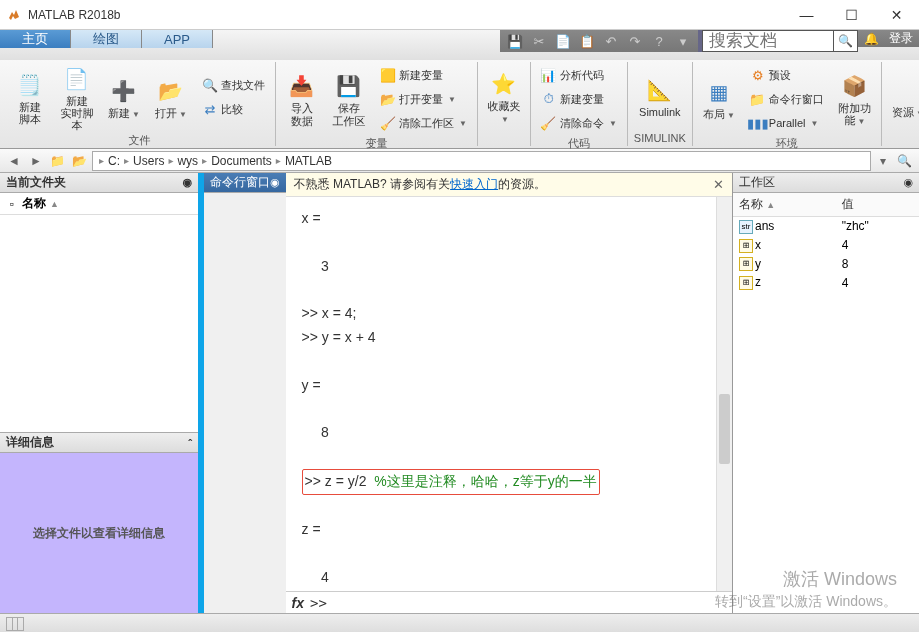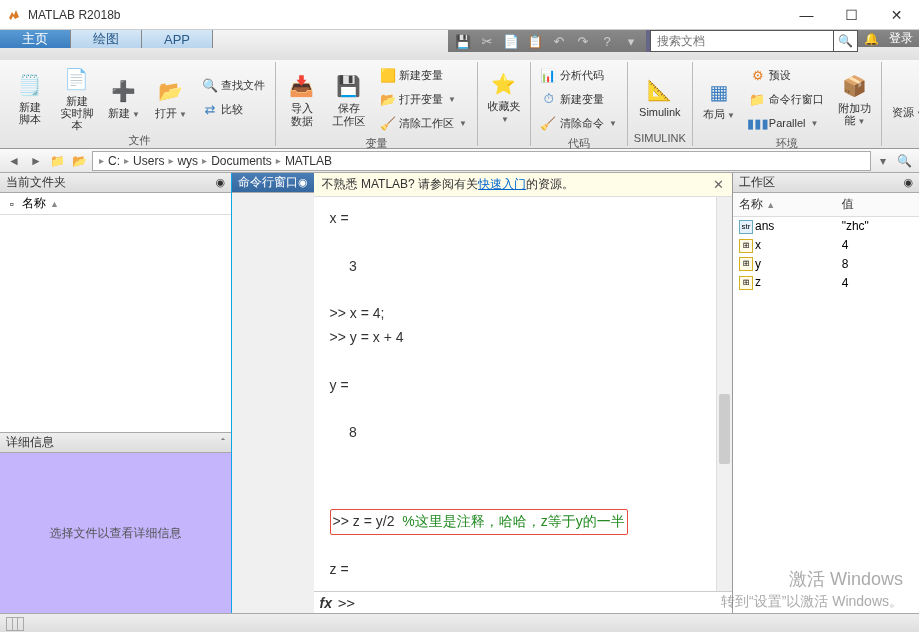--- a/index.html
+++ b/index.html
@@ -15,21 +15,21 @@
 
 .ribbon { background: linear-gradient(#e8e8e8, #d8d8d8); border-bottom: 1px solid #999; }
 .ribbon-row { display: flex; align-items: flex-start; height: 30px; background: linear-gradient(#f5f5f5,#e0e0e0); }
 .ribbon-tabs { display: flex; }
 .ribbon-tab { padding: 0 22px; display: flex; align-items: center; font-size: 13px; border-right: 1px solid #888; background: linear-gradient(#5a9bd5,#3b7ec0); color: #fff; }
 .ribbon-tab.inactive { background: linear-gradient(#d5e8f7,#b8d4ed); color: #2a5a8a; }
 .ribbon-row .spacer { flex: 1; background: linear-gradient(#888,#777); }
 .ribbon-quick { display: flex; align-items: center; background: linear-gradient(#888,#777); padding: 0 4px; gap: 2px; }
 .ribbon-quick .qbtn { width: 22px; height: 22px; display: flex; align-items: center; justify-content: center; color: #ccc; font-size: 13px; }
 .ribbon-search { display: flex; align-items: center; background: #668; padding: 0 0 0 4px; }
-.ribbon-search input { width: 184px; height: 22px; background: #fff; border: 1px solid #555; padding: 0 6px; font-size: 12px; }
+.ribbon-search input { width: 132px; height: 22px; background: #fff; border: 1px solid #555; padding: 0 6px; font-size: 17px; }
 .ribbon-search .sbtn { width: 24px; height: 22px; background: #fff; border: 1px solid #555; border-left: none; display: flex; align-items: center; justify-content: center; color: #3b7ec0; }
 .ribbon-right { display: flex; align-items: center; background: linear-gradient(#888,#777); padding: 0 6px; gap: 10px; color: #fff; font-size: 12px; }
 .ribbon-right .bell { color: #ddd; }
 .toolstrip { display: flex; align-items: stretch; height: 88px; background: linear-gradient(#f8f8f8,#e5e5e5); padding: 2px 4px; }
 .ts-group { display: flex; flex-direction: column; border-right: 1px solid #bbb; padding: 0 4px; }
 .ts-group .row { display: flex; gap: 3px; flex: 1; }
 .ts-group .caption { text-align: center; font-size: 11px; color: #555; height: 14px; }
 .big-btn { display: flex; flex-direction: column; align-items: center; justify-content: center; width: 44px; min-width:44px; gap: 1px; padding: 2px; border-radius: 2px; }
 .big-btn .ic { width: 30px; height: 30px; display: flex; align-items: center; justify-content: center; font-size: 20px; }
 .big-btn .lbl { font-size: 11px; color: #333; text-align: center; line-height: 1.1; white-space: pre-line; }
@@ -40,21 +40,21 @@
 
 
 .pathbar { height: 24px; background: linear-gradient(#fafafa,#e8e8e8); border-bottom: 1px solid #aaa; display: flex; align-items: center; padding: 0 4px; gap: 2px; }
 .pathbar .navbtn { width: 20px; height: 18px; display:flex;align-items:center;justify-content:center; color:#666; font-size:12px; }
 .pathbar .brd { display: flex; align-items: center; flex: 1; background: #fff; border: 1px solid #aaa; height: 20px; padding: 0 4px; gap: 2px; font-size: 12px; }
 .pathbar .crumb { color: #333; }
 .pathbar .sep { color: #888; font-size: 10px; padding: 0 2px; }
 
 
 .main { display: flex; height: 440px; }
-.panel-left { width: 232px; display: flex; flex-direction: column; border-right: 1px solid #0ea5e9; }
+.panel-left { width: 204px; display: flex; flex-direction: column; border-right: 6px solid #0ea5e9; font-weight: bold; }
 .panel-mid { flex: 1; display: flex; flex-direction: row; border-right: 1px solid #999; }
 .panel-right { width: 186px; display: flex; flex-direction: column; }
 
 .pane-head { height: 20px; background: linear-gradient(#eee,#ddd); border-bottom: 1px solid #aaa; display: flex; align-items: center; padding: 0 6px; font-size: 12px; color: #333; justify-content: space-between; }
 .pane-head.dark { background: linear-gradient(#4a7db5,#3668a0); color: #fff; }
 .pane-head .opt { font-size: 11px; color: inherit; }
 
 .currfolder-body { flex: 1; background: #fff; display: flex; flex-direction: column; }
 .cf-header { height: 22px; display: flex; align-items: center; border-bottom: 1px solid #ddd; padding: 0 6px; font-size: 12px; gap: 4px; }
 .cf-header .sorticon { color: #888; font-size: 9px; }
@@ -62,41 +62,41 @@
 
 .details { border-top: 1px solid #aaa; }
 .details-body { height: 160px; background: #c4b5fd; display: flex; align-items: center; justify-content: center; font-size: 12px; color: #555; }
 
 .cmd-body { flex: 1; background: #fff; display: flex; flex-direction: column; position: relative; }
 .banner { height: 24px; background: #fffce8; border-bottom: 1px solid #ddd; display: flex; align-items: center; padding: 0 8px; font-size: 12px; color: #333; justify-content: space-between; }
 .banner a { color: #0066cc; text-decoration: underline; }
 .banner .x { color: #666; font-size: 13px; }
 .cmd-text { flex: 1; padding: 10px 16px; font-family: "Consolas", monospace; font-size: 14px; color: #333; white-space: pre; line-height: 1.7; overflow: hidden; }
 .cmd-text .comment { color: #228b22; }
-.cmd-text .highlight { border: 1px solid #e74c3c; display: inline-block; padding: 0 2px; border-radius: 2px; margin-top: 40px; }
+.cmd-text .highlight { border: 1px solid #e74c3c; display: inline-block; padding: 0 2px; border-radius: 2px; }
 .cmd-footer { height: 22px; border-top: 1px solid #ccc; display: flex; align-items: center; padding: 0 6px; font-size: 14px; font-style: italic; font-family: "Times New Roman", serif; color: #333; gap: 6px; }
 .cmd-scroll { position: absolute; right: 0; top: 24px; bottom: 22px; width: 16px; background: #f0f0f0; border-left: 1px solid #ddd; }
 .cmd-scroll .thumb { position: absolute; left: 2px; right: 2px; top: 50%; height: 70px; background: #ccc; border-radius: 2px; }
 
 .ws-body { flex: 1; background: #fff; }
 .ws-table { width: 100%; border-collapse: collapse; font-size: 12px; }
 .ws-table th { text-align: left; padding: 3px 6px; border-bottom: 1px solid #ddd; font-weight: normal; color: #333; background: #fafafa; }
 .ws-table th .sorticon { font-size: 9px; color: #888; }
 .ws-table td { padding: 2px 6px; }
 .ws-table .vicon { display:inline-block; width:14px; height:14px; background:#fffbe6; border:1px solid #d4b020; font-size:8px; text-align:center; line-height:12px; vertical-align:middle; margin-right:2px; }
 .ws-table .vicon.str { background:#e6f3ff; border-color:#6ab; }
 
 
 .statusbar { height: 20px; background: linear-gradient(#eee,#ddd); border-top: 1px solid #aaa; display: flex; align-items: center; padding: 0 6px; }
 .statusbar .sbtn { width: 18px; height: 14px; border: 1px solid #aaa; margin-right: 2px; display:flex; }
 .statusbar .sbtn span { flex: 1; border-right: 1px solid #aaa; }
 .statusbar .sbtn span:last-child { border-right: none; }
 
 
-.watermark { position: absolute; right: 16px; bottom: 20px; font-size: 14px; color: rgba(100,100,100,0.55); text-align: right; pointer-events: none; line-height:1.4; }
+.watermark { position: absolute; right: 22px; bottom: 20px; font-size: 14px; color: rgba(100,100,100,0.55); text-align: right; pointer-events: none; line-height:1.4; }
 .watermark .big { font-size: 18px; }
 
 
 .ic-yellow { color: #e8a020; }
 .ic-blue { color: #3b7ec0; }
 .ic-green { color: #4a9a4a; }
 .ic-teal { color: #2aa198; }
 .ic-orange { color: #e67e22; }
 .ic-red { color: #c0392b; }
 .ic-gray { color: #888; }

